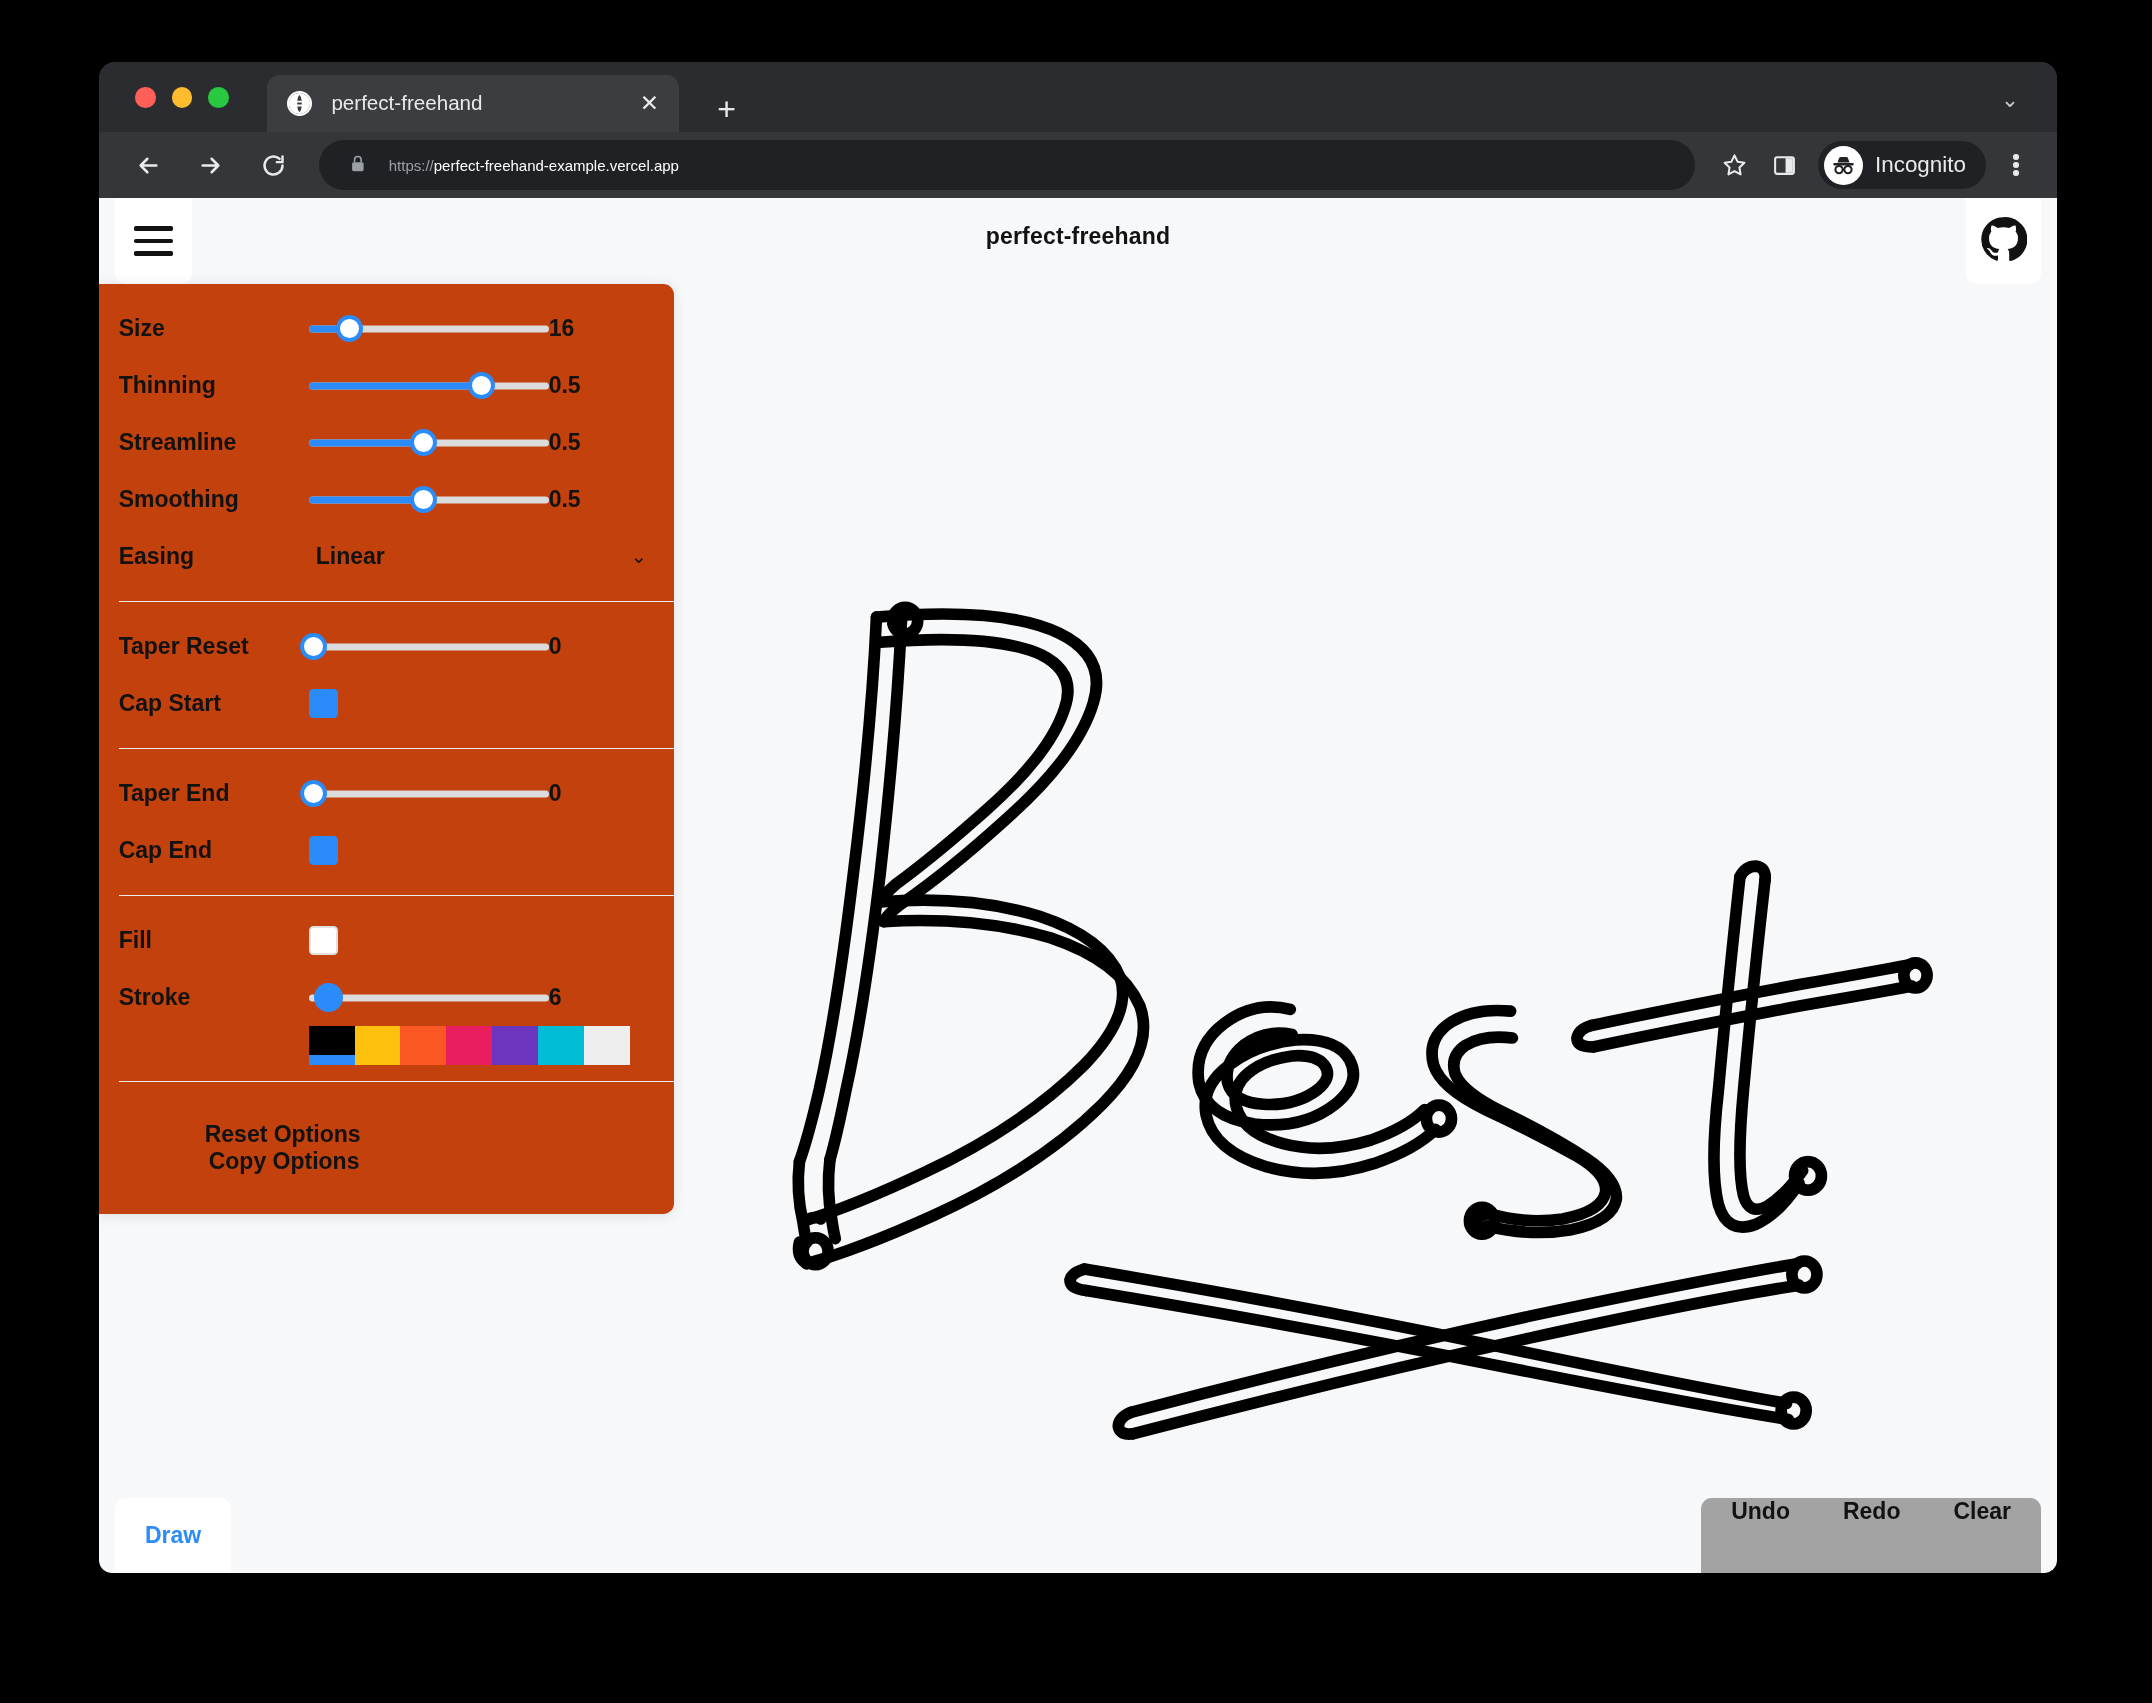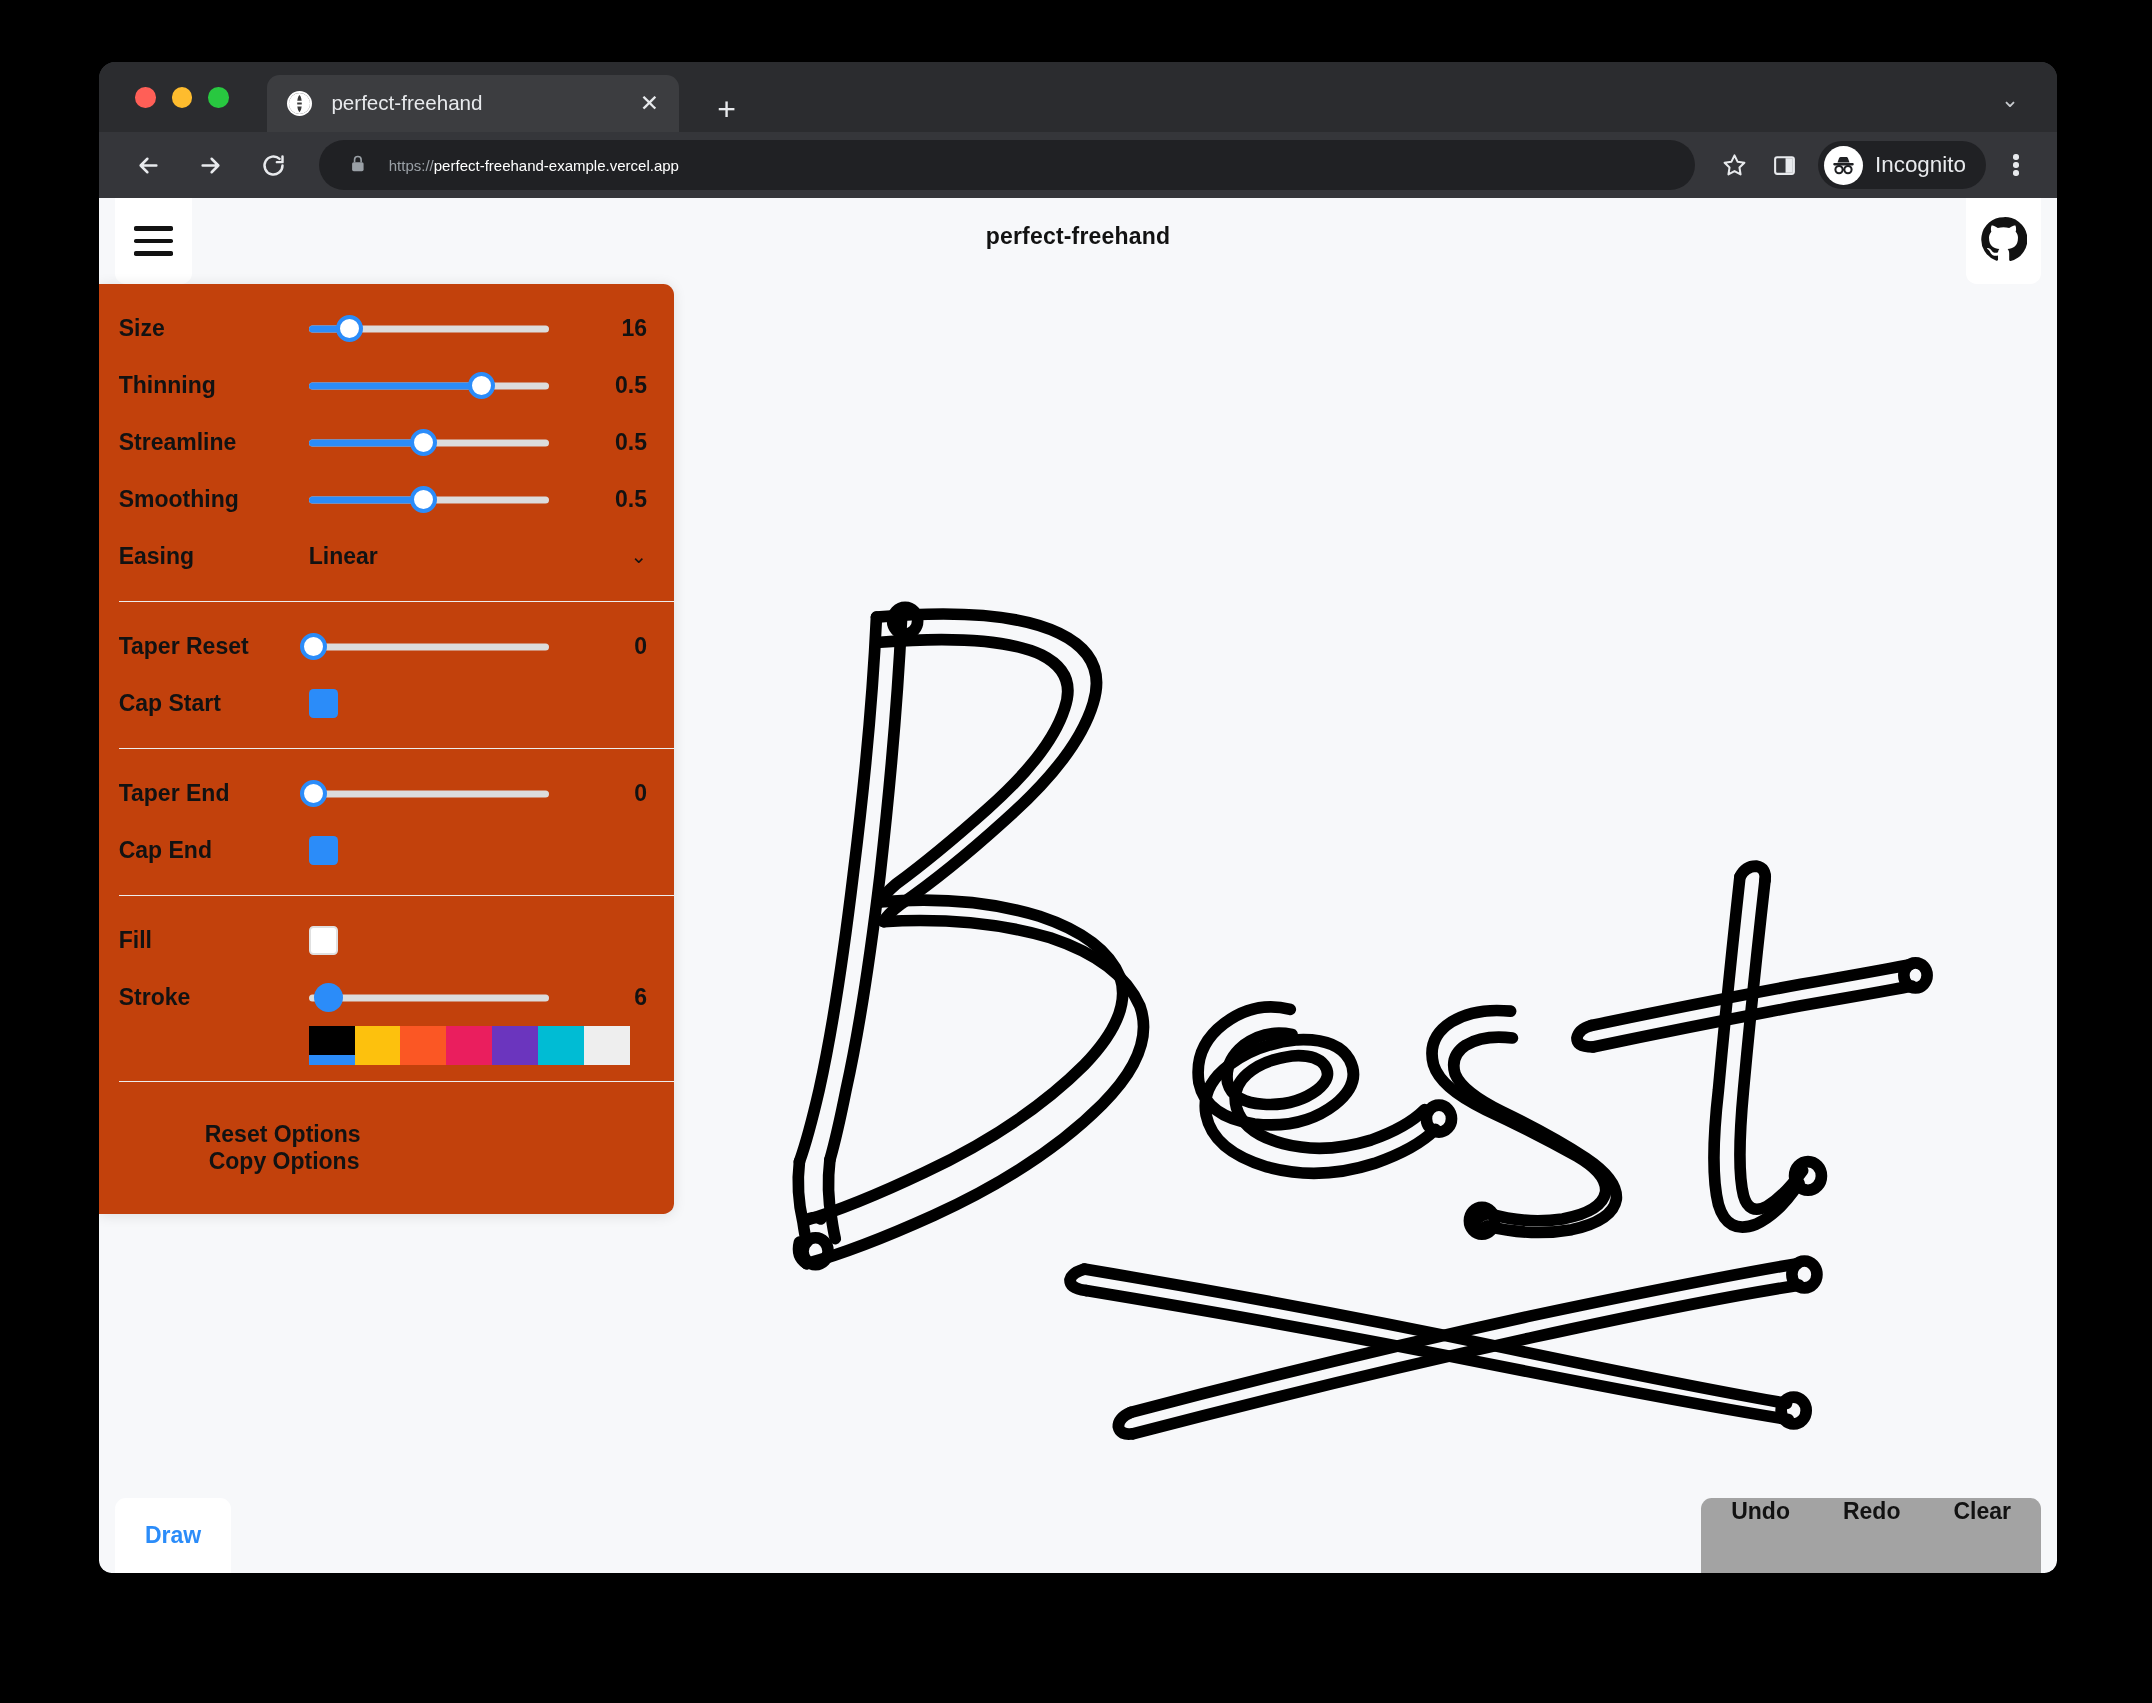--- a/index.html
+++ b/index.html
@@ -224,29 +224,29 @@
     background: #FFFFFF;
     border: 4.5px solid #2B8CF9;
   }
   .slider.solid-thumb .thumb {
     background: #2B8CF9;
     border: none;
     width: 29px; height: 29px;
     margin-left: -14.3px; margin-top: -14.3px;
   }
   .ctl-value {
-    flex: 1; text-align: right;
+    flex: 1; 
     font-size: 23px; font-weight: 700;
     color: #121212;
   }
 
   
   .ctl-select {
     flex: 1;
-    display: flex; align-items: center; justify-content: space-between;
+    display: flex; align-items: center; justify-content: space-between; margin-left: 7px;
   }
   .ctl-select .sel-value { font-size: 23px; font-weight: 700; color: #121212; }
   .ctl-select .sel-chevron { color: #121212; font-size: 19.7px; }
 
   
   .checkbox {
     width: 29px; height: 29px; flex: none;
     border-radius: 4.5px;
   }
   .checkbox.checked { background: #2B8CF9; }

